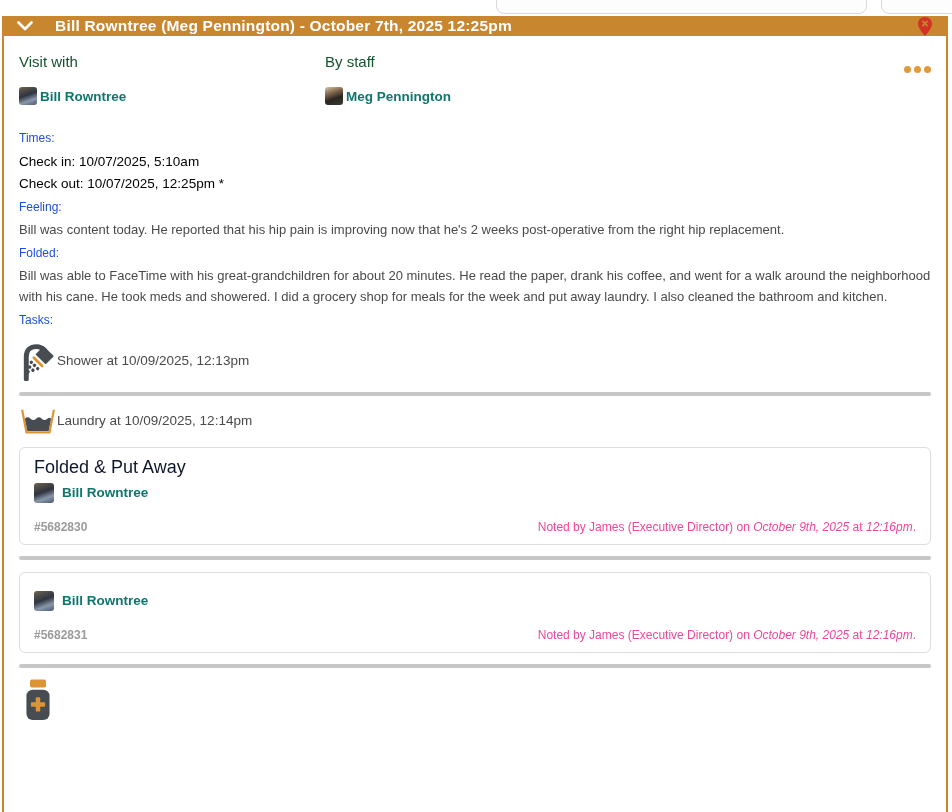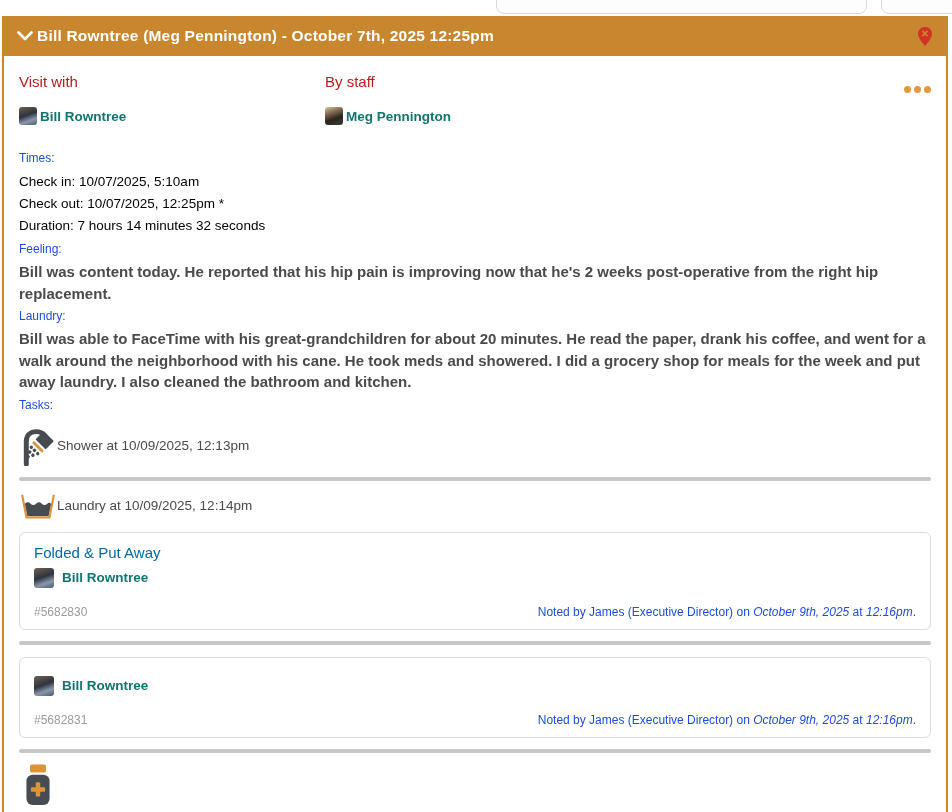--- a/index.html
+++ b/index.html
@@ -9,60 +9,60 @@
   
   .top-strip{position:relative;height:16px;overflow:hidden;}
   .partial-input{position:absolute;top:-14px;height:28px;background:#fdfdfd;
     border:1px solid #d8d8d8;border-radius:8px;box-sizing:border-box;}
   .pi1{left:496px;width:371px;}
   .pi2{left:881px;width:85px;}
 
   
   .panel{margin:0 4px 0 2px;border-left:2px solid #c8862e;border-right:2px solid #c8862e;
     min-height:796px;box-sizing:border-box;}
-  .panel-header{height:40px;background:#c8862e;display:flex;align-items:center;
-    padding:0 13px;gap:4px;cursor:pointer;}
+  .panel-header{height:20px;background:#c8862e;display:flex;align-items:center;
+    padding:0 13px;gap:22px;cursor:pointer;}
   .panel-title{margin:0;font-size:15.5px;font-weight:700;color:#ffffff;letter-spacing:.2px;flex:1;
     white-space:nowrap;overflow:hidden;}
   .chev,.pin{display:inline-flex;align-items:center;}
 
   .panel-body{position:relative;padding:17px 15px 0;}
 
   .dots{position:absolute;top:30px;right:15px;display:flex;gap:3px;cursor:pointer;}
   .dots i{width:7px;height:7px;border-radius:50%;background:#df9a3c;display:block;}
 
   .cols{display:flex;}
   .col1{width:306px;}
-  .col-label{font-size:15px;color:#b91c1c;line-height:18px;}
+  .col-label{font-size:15px;color:#14532d;line-height:18px;}
   .person{display:flex;align-items:center;gap:3px;margin-top:16px;}
   .avatar{width:18px;height:18px;border-radius:3px;display:inline-block;flex:0 0 auto;}
   .avatar-lg{width:20px;height:20px;}
   .av-bill{background:linear-gradient(160deg,#6e6250 0%,#2e3440 45%,#8a97ab 72%,#46586e 100%);}
   .av-meg{background:linear-gradient(160deg,#d9c9a8 0%,#8a6f55 30%,#2b2620 62%,#3a3f33 100%);}
   .person-name{font-size:13.5px;font-weight:700;color:#0f766e;}
 
   .sec{margin:24px 0 0;font-size:12px;font-weight:400;color:#1d4ed8;line-height:19px;}
   .sec.tight{margin-top:3px;}
   .line{margin:3px 0 0;font-size:13.5px;color:#000000;line-height:22px;}
   .line + .line{margin-top:0;}
-  .para{margin:2px 0 0;font-size:15px;color:#4a4a4a;line-height:21.5px;font-weight:bold;}
+  .para{margin:2px 0 0;font-size:13px;color:#4a4a4a;line-height:21.5px;}
 
   .task{display:flex;align-items:center;margin-top:11px;}
   .ticon{display:inline-flex;align-items:center;justify-content:center;width:38px;flex:0 0 auto;}
   .tlabel{font-size:13.5px;color:#4a4a4a;}
 
   .divider{height:4px;background:#c7c7c7;border-radius:2px;margin:11px 0;}
 
   .note-card{margin-top:12px;border:1px solid #dddddd;border-radius:6px;
     padding:11px 14px 10px;background:#fff;}
-  .note-title{font-size:15px;color:#0369a1;line-height:17px;}
+  .note-title{font-size:18px;color:#0f172a;line-height:17px;}
   .note-person{margin-top:7px;gap:8px;}
   .note-footer{display:flex;justify-content:space-between;align-items:baseline;margin-top:17px;}
-  .note-ref{font-size:12px;color:#9b9b9b;}
-  .note-by{font-size:12px;color:#1d4ed8;padding-left:16px;}
+  .note-ref{font-size:12px;color:#9b9b9b;font-weight:bold;}
+  .note-by{font-size:12px;color:#ec4899;padding-left:16px;}
   .note-by i{font-style:italic;}
 </style>
 </head>
 <body>
 
 <div class="page">
 
   <div class="top-strip">
     <div class="partial-input pi1"></div>
     <div class="partial-input pi2"></div>
@@ -107,26 +107,25 @@
           <div class="person">
             <span class="avatar av-meg"></span>
             <span class="person-name">Meg Pennington</span>
           </div>
         </div>
       </div>
 
       <h2 class="sec">Times:</h2>
       <p class="line">Check in: 10/07/2025, 5:10am</p>
       <p class="line">Check out: 10/07/2025, 12:25pm *</p>
-      <p class="line">Duration: 7 hours 14 minutes 32 seconds</p>
 
       <h2 class="sec tight">Feeling:</h2>
       <p class="para">Bill was content today. He reported that his hip pain is improving now that he's 2 weeks post-operative from the right hip replacement.</p>
 
-      <h2 class="sec tight">Laundry:</h2>
+      <h2 class="sec tight">Folded:</h2>
       <p class="para">Bill was able to FaceTime with his great-grandchildren for about 20 minutes. He read the paper, drank his coffee, and went for a walk around the neighborhood with his cane. He took meds and showered. I did a grocery shop for meals for the week and put away laundry. I also cleaned the bathroom and kitchen.</p>
 
       <h2 class="sec tight">Tasks:</h2>
 
       <div class="task">
         <span class="ticon">
           <svg width="36" height="40" viewBox="0 0 40 44">
             <path d="M7 42 L7 17 C7 9.5 12 6 18 6 C22.5 6 25.5 8 27.5 10.5" fill="none" stroke="#474c52" stroke-width="5.5" stroke-linecap="round"></path>
             <g transform="rotate(45 26 17)">
               <rect x="18" y="8.5" width="16" height="13" rx="1" fill="#474c52"></rect>

